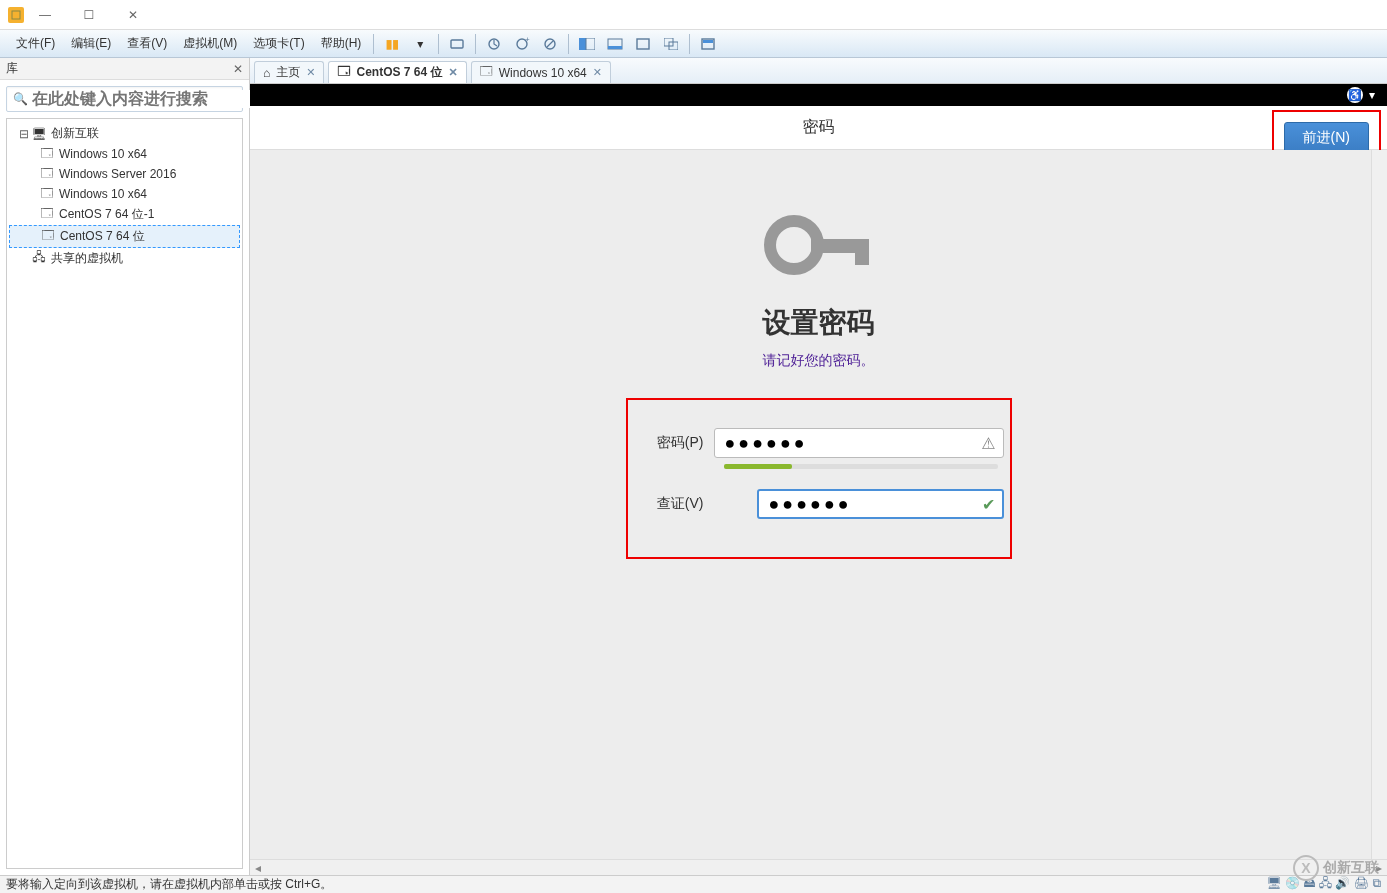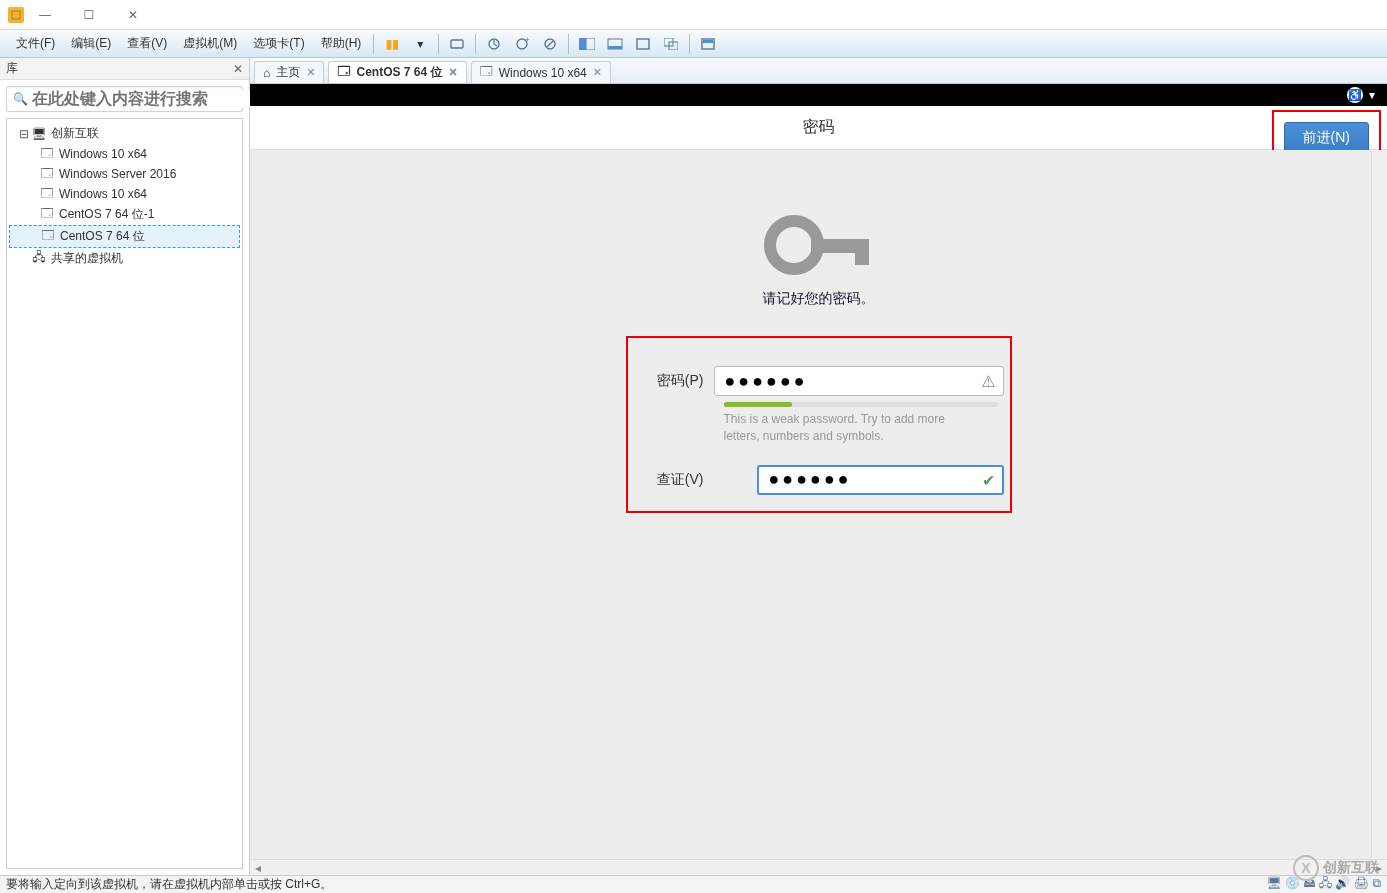--- a/index.html
+++ b/index.html
@@ -41,22 +41,22 @@
 .vm-view { flex: 1; background: #ededed; position: relative; display:flex; flex-direction:column; }
 .vm-black { height: 22px; background: #000; display:flex; align-items:center; justify-content:flex-end; padding-right:12px; color:#fff; gap:6px; }
 .vm-topbar { height: 44px; background: #fff; border-bottom: 1px solid #ddd; display:flex; align-items:center; position:relative; }
 .vm-title { position:absolute; left:50%; transform:translateX(-50%); font-size:16px; font-weight:normal; color:#333; }
 .next-wrap { position:absolute; right:6px; top:4px; border:2px solid #e00; padding:10px; }
 .next-btn { background: linear-gradient(#4a90d9,#3b7dc4); color:#fff; border:1px solid #2d6aa8; padding: 6px 18px; font-size:14px; border-radius:3px; }
 .vm-body { flex:1; display:flex; justify-content:center; padding-top: 60px; background: #ededed; position:relative; }
 .key-icon { width: 120px; height: 70px; margin: 0 auto; }
 .setup-block { text-align:center; width: 100%; }
 .setup-h1 { font-size: 28px; font-weight: bold; color: #333; margin-top: 24px; }
-.setup-sub { font-size: 14px; color: #0f172a; margin-top: 10px; }
-.form-block { border: 2px solid #e00; width: 386px; margin: 28px auto 5px; padding: 22px 6px 10px; }
+.setup-sub { font-size: 14px; color: #4c1d95; margin-top: 10px; }
+.form-block { border: 2px solid #e00; width: 386px; margin: 28px auto 5px; padding: 22px 6px 32px; }
 .form-row { display:flex; align-items:center; margin: 6px 0; }
 .form-label { width: 80px; text-align:right; padding-right: 10px; font-size:14px; color:#333; }
 .form-input { flex: 1; position:relative; }
 .pw-input { width: 100%; height: 30px; border: 1px solid #bbb; border-radius: 3px; padding: 0 30px 0 10px; font-size: 18px; letter-spacing: 3px; }
 .pw-input.focus { border: 2px solid #4a90d9; }
 .input-icon { position:absolute; right:8px; top:6px; color:#888; font-size:16px; }
 .strength-bar { height: 5px; background: #ddd; border-radius: 2px; margin: 6px 0 4px 90px; position:relative; width: calc(100% - 96px); }
 .strength-fill { width: 25%; height: 100%; background: #8ab82e; border-radius: 2px; }
 .weak-text { margin-left: 90px; font-size: 12px; color: #999; text-align:left; max-width: 260px; line-height:1.4; }
 .vscroll { position:absolute; right:0; top:0; bottom:0; width:16px; background:#f0f0f0; border-left:1px solid #ddd; }
@@ -235,34 +235,34 @@
 
       <div class="vm-body">
         <div class="setup-block">
           <div class="key-icon">
             <svg width="120" height="70" viewBox="0 0 120 70">
               <circle cx="35" cy="35" r="24" fill="none" stroke="#999" stroke-width="12"></circle>
               <rect x="52" y="29" width="58" height="14" fill="#999"></rect>
               <rect x="96" y="29" width="14" height="26" fill="#999"></rect>
             </svg>
           </div>
+          <div class="setup-h1">设置密码</div>
           <div class="setup-sub">请记好您的密码。</div>
 
           <div class="form-block">
             <div class="form-row">
               <div class="form-label">密码(P)</div>
               <div class="form-input">
                 <input class="pw-input" type="text" value="●●●●●●" style="">
                 <span class="input-icon">⚠</span>
               </div>
             </div>
             <div class="strength-bar">
               <div class="strength-fill"></div>
             </div>
-            <div class="weak-text">This is a weak password. Try to add more letters, numbers and symbols.</div>
             <div class="form-row" style="margin-top:20px;gap:43px;">
               <div class="form-label">查证(V)</div>
               <div class="form-input">
                 <input class="pw-input focus" type="text" value="●●●●●●" style="">
                 <span class="input-icon" style="color:#5a9a5a;">✔</span>
               </div>
             </div>
           </div>
         </div>
         <div class="vscroll"></div>

